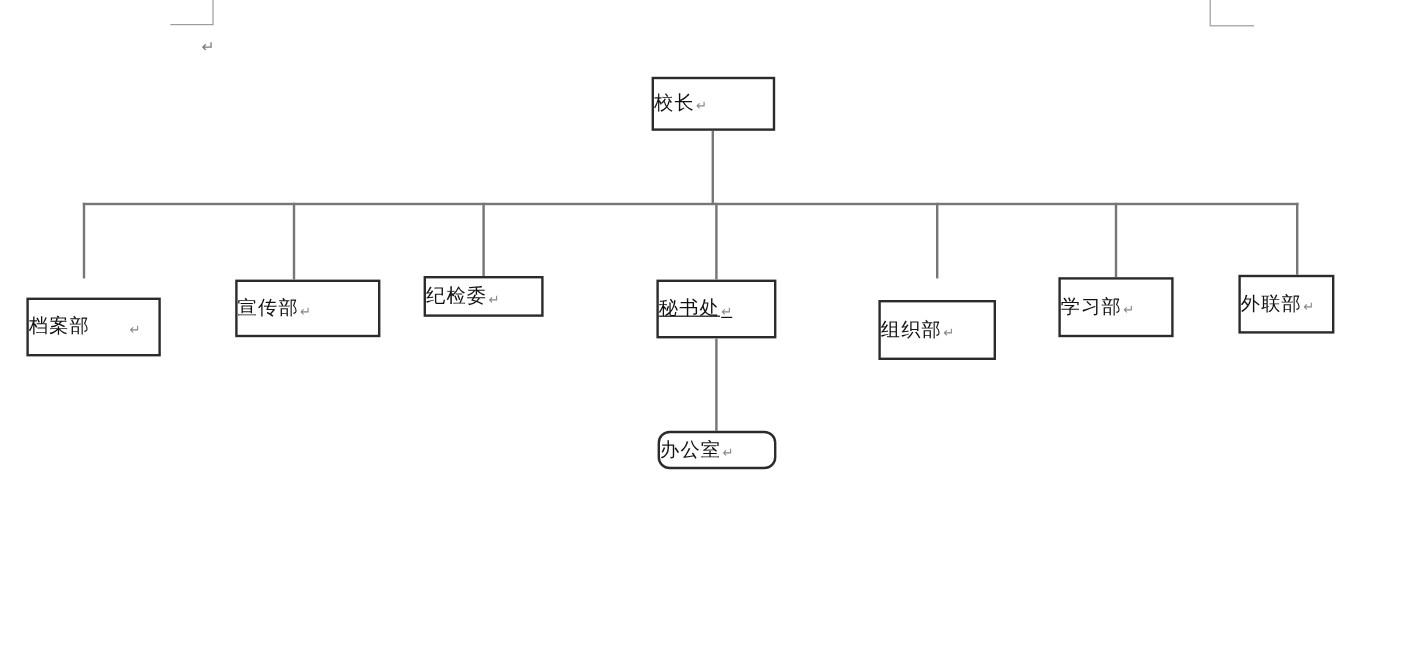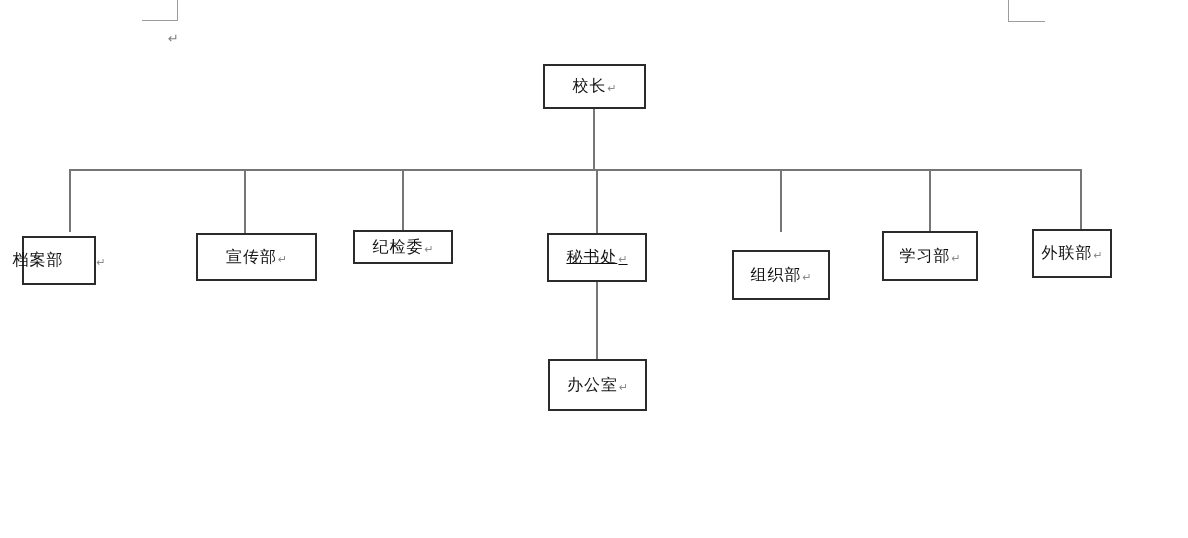--- a/index.html
+++ b/index.html
@@ -15,21 +15,20 @@
     background: #ffffff;
     overflow: hidden;
   }
   .box {
     position: absolute;
     box-sizing: border-box;
     border: 2px solid #2b2b2b;
     background: #ffffff;
     display: flex;
     align-items: center;
-    justify-content: center;
     font-size: 16px;
     letter-spacing: 1px;
     color: #111111;
     white-space: nowrap;
   }
   .pmark {
     color: #8a8a8a;
     font-size: 11px;
     letter-spacing: 0;
     margin-left: 1px;
@@ -70,21 +69,21 @@
   <div class="line" style="left:780px; top:169px; width:2px; height:63px;"></div>
   <div class="line" style="left:929px; top:169px; width:2px; height:62px;"></div>
   <div class="line" style="left:1080px; top:169px; width:2px; height:60px;"></div>
   <div class="line" style="left:596px; top:282px; width:2px; height:77px;"></div>
 
   <div class="box" style="left:543px; top:64px; width:103px; height:45px;">
     <span>校长</span>
       <span class="pmark">↵</span>
   </div>
 
-  <div class="box" style="left:22px; top:236px; width:74px; height:49px;gap:32px;">
+  <div class="box" style="left:22px; top:248px; width:112px; height:49px;gap:32px;">
     <span>档案部</span>
       <span class="pmark">↵</span>
   </div>
 
   <div class="box" style="left:196px; top:233px; width:121px; height:48px;">
     <span>宣传部</span>
       <span class="pmark">↵</span>
   </div>
 
   <div class="box" style="left:353px; top:230px; width:100px; height:34px;">
@@ -105,18 +104,18 @@
   <div class="box" style="left:882px; top:231px; width:96px; height:50px;">
     <span>学习部</span>
       <span class="pmark">↵</span>
   </div>
 
   <div class="box" style="left:1032px; top:229px; width:80px; height:49px;">
     <span>外联部</span>
       <span class="pmark">↵</span>
   </div>
 
-  <div class="box" style="left:548px; top:359px; width:99px; height:52px;">
+  <div class="box" style="left:548px; top:359px; width:99px; height:32px;border-radius:10px;">
     <span>办公室</span>
       <span class="pmark">↵</span>
   </div>
 
 </div>
 
 </body></html>

